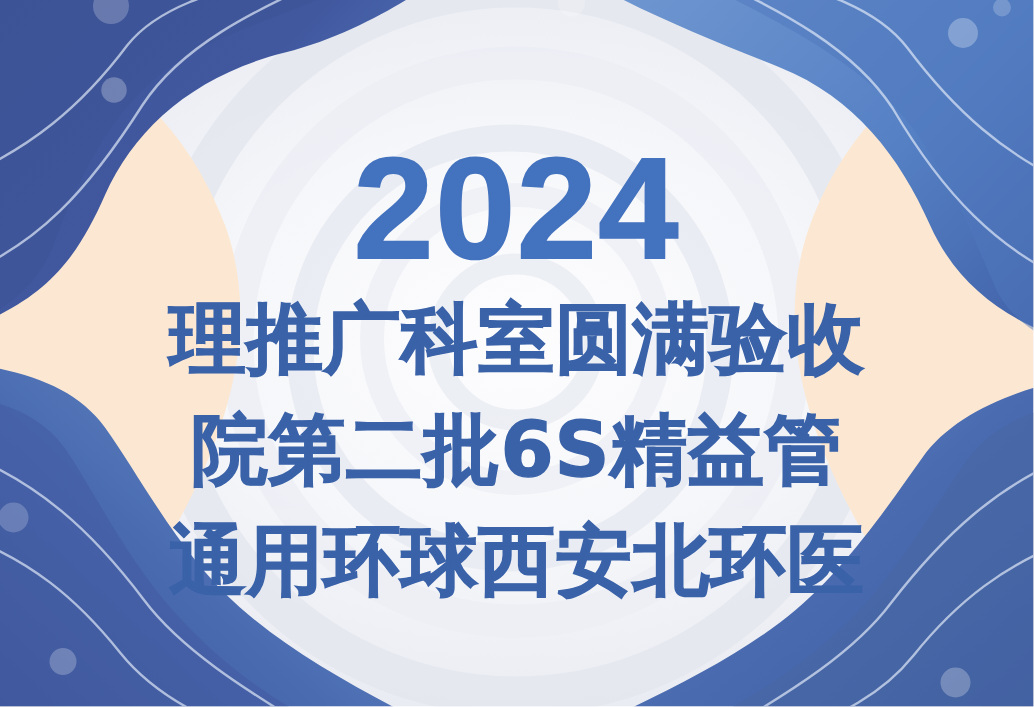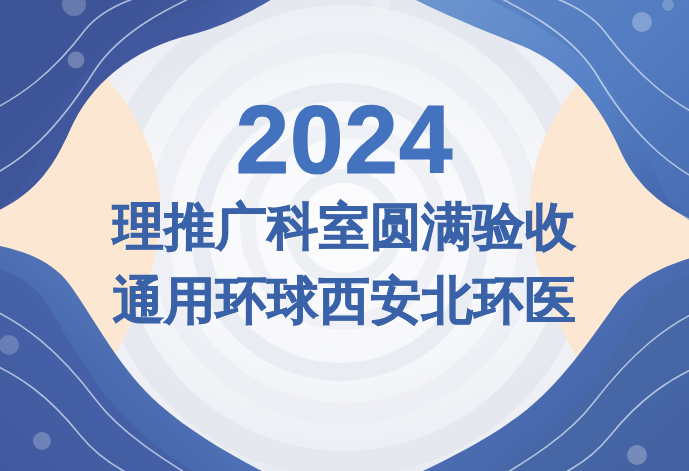--- a/index.html
+++ b/index.html
@@ -150,17 +150,18 @@
         <circle cx="668" cy="5" r="6" fill="#ffffff" opacity="0.2"></circle>
         <circle cx="637" cy="455" r="10" fill="#ffffff" opacity="0.26"></circle>
       </g>
     </g>
   </svg>
 
   <div id="content">
     <div class="year">2024</div>
     <div class="headline">
       <div class="hl-line">理推广科室圆满验收</div>
+      <div class="hl-line">院第二批6S精益管</div>
       <div class="hl-line">通用环球西安北环医</div>
     </div>
   </div>
 
 </div>
 
 </body></html>

